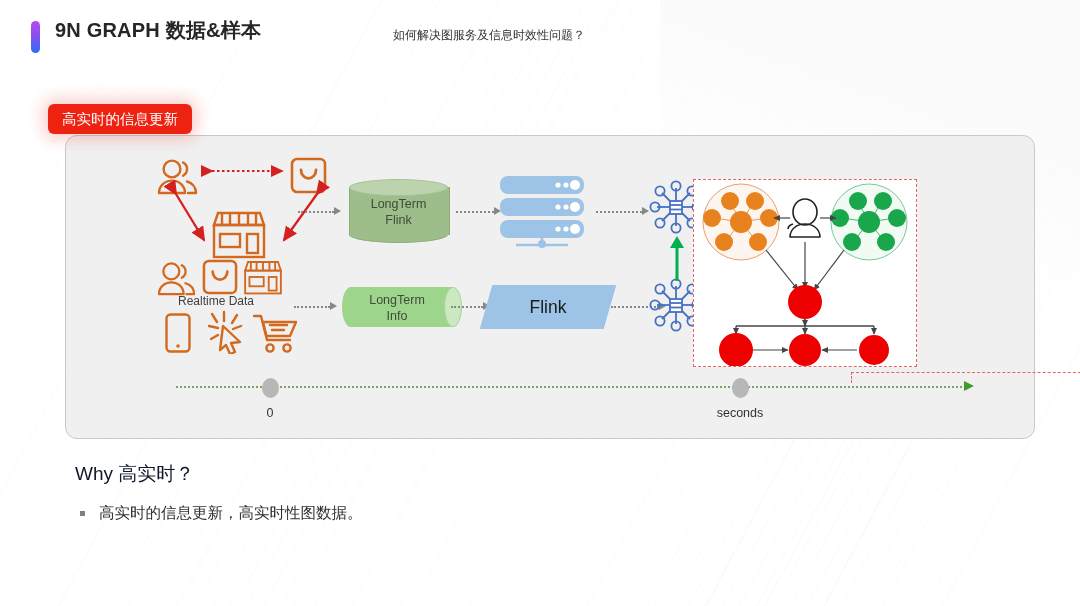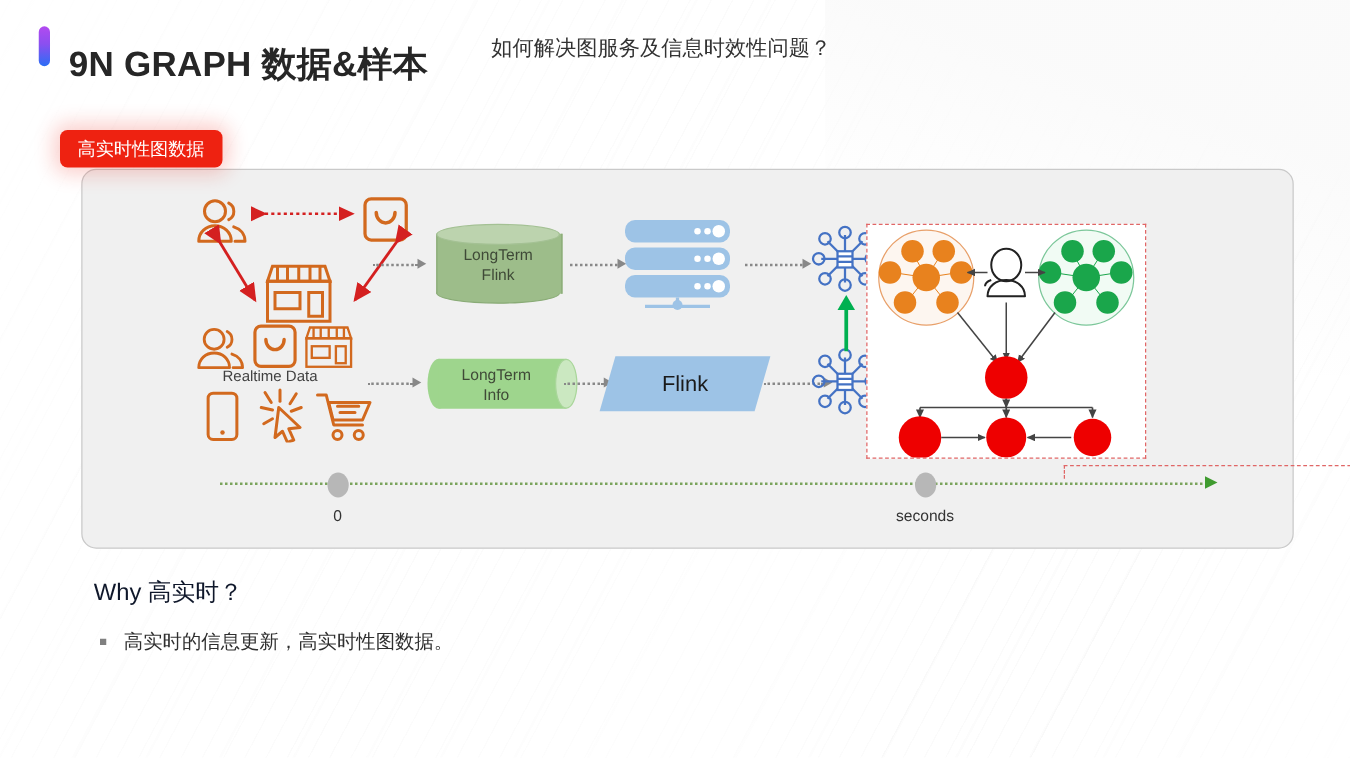--- a/index.html
+++ b/index.html
@@ -34,25 +34,25 @@
   }
 
   
   #header{position:absolute;left:0;top:0;width:1080px;height:72px;}
   #accent-bar{
     position:absolute;left:31px;top:21px;width:9px;height:32px;border-radius:5px;
     background:linear-gradient(180deg,#b34af0 0%,#8a4ff0 45%,#2b6ef5 100%);
   }
   #title{
     position:absolute;left:55px;top:17px;
-    font-size:28px;font-weight:bold;color:#262626;letter-spacing:.2px;white-space:nowrap;margin-top:16px;
+    font-size:20px;font-weight:bold;color:#262626;letter-spacing:.2px;white-space:nowrap;
   }
   #subtitle{
     position:absolute;left:393px;top:27px;
-    font-size:17px;color:#333;white-space:nowrap;
+    font-size:12px;color:#333;white-space:nowrap;
   }
 
   
   #badge{
     position:absolute;left:48px;top:104px;height:30px;
     display:flex;align-items:center;padding:0 14px;
     background:#ee2211;color:#fff;font-size:14.5px;border-radius:6px;
     box-shadow:0 0 16px 5px rgba(238,34,17,0.22);
     z-index:4;
   }
@@ -148,21 +148,21 @@
 <div id="bg-wash"></div>
 <div id="bg-tri"></div>
 
 <div id="header">
   <div id="accent-bar"></div>
   <div id="title">9N GRAPH 数据&amp;样本</div>
   <div id="subtitle">如何解决图服务及信息时效性问题？</div>
 </div>
 
 <div id="badge">
-  <span>高实时性图数据</span>
+  <span>高实时的信息更新</span>
 </div>
 
 <div id="panel">
 
   <div class="oi" style="left:90px;top:22px;">
     <svg width="44" height="38" viewBox="0 0 44 38">
       <g fill="none" stroke="#d2691e" stroke-width="2.4" stroke-linejoin="round" stroke-linecap="round">
         <circle cx="16" cy="11" r="8.4"></circle>
         <path d="M3 35c0-7.3 5.8-12.4 13-12.4S29 27.7 29 35z"></path>
         <path d="M27 4.5a7.4 7.4 0 0 1 0 13.2"></path>

